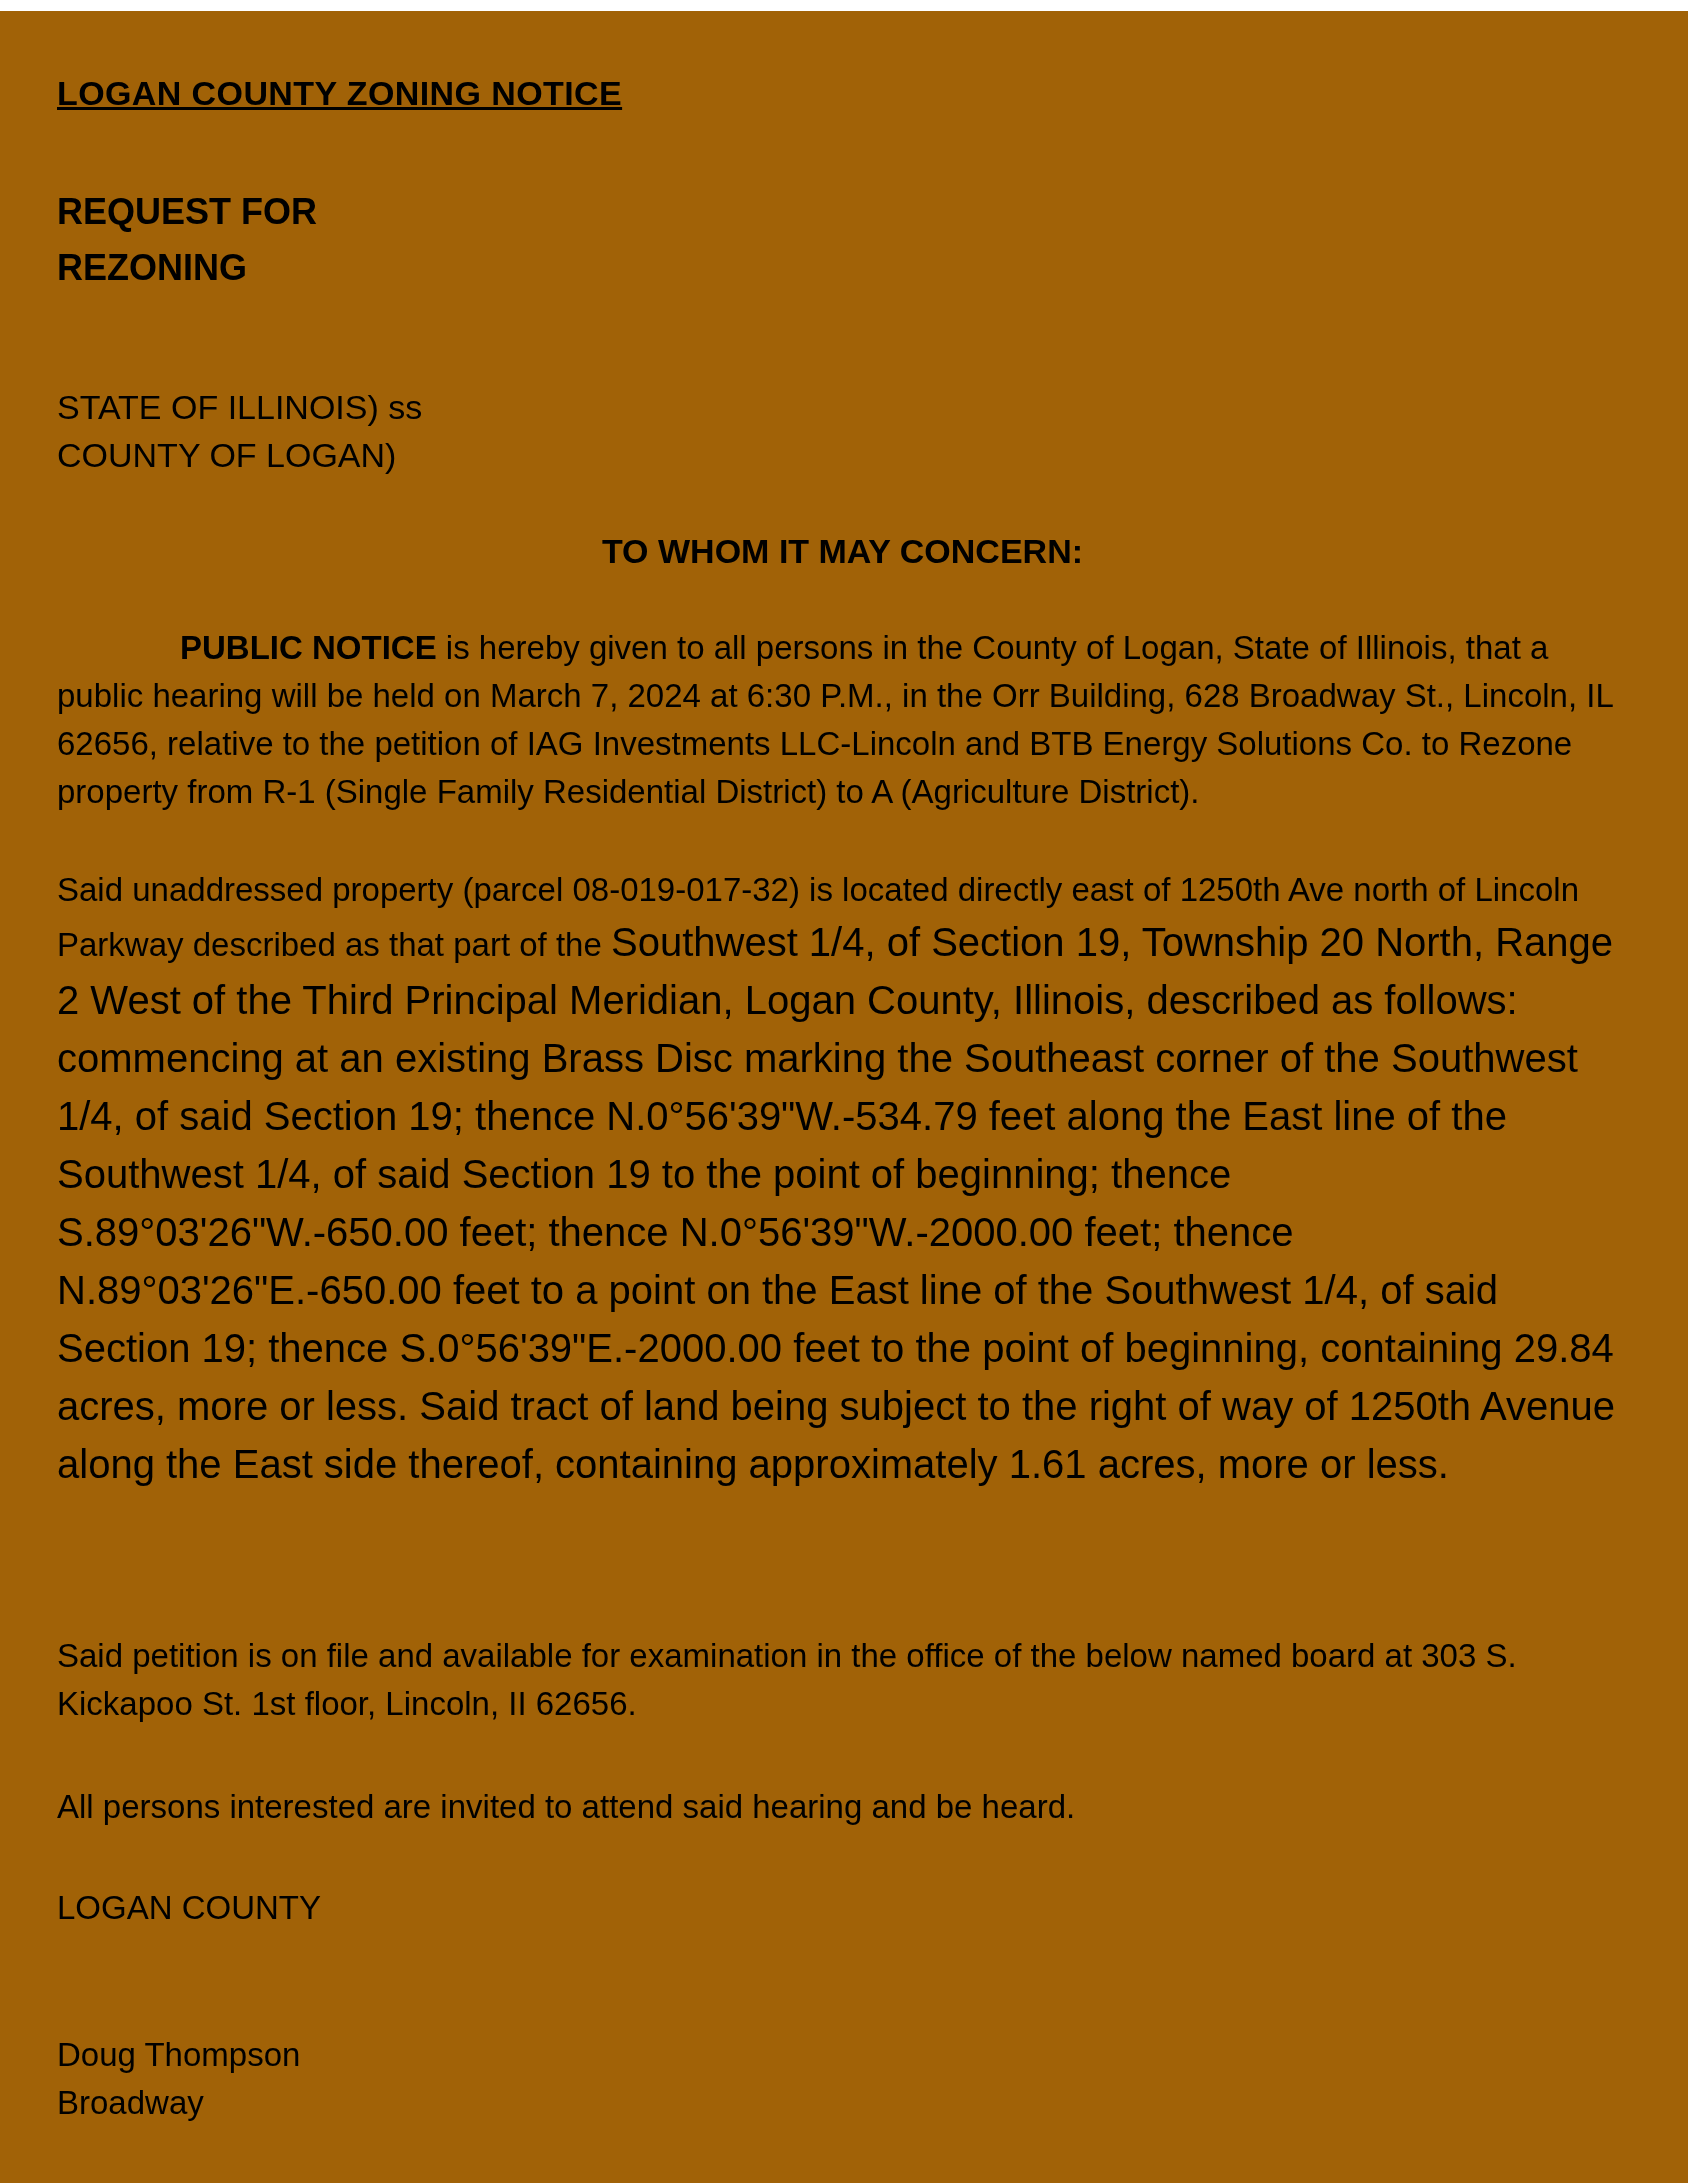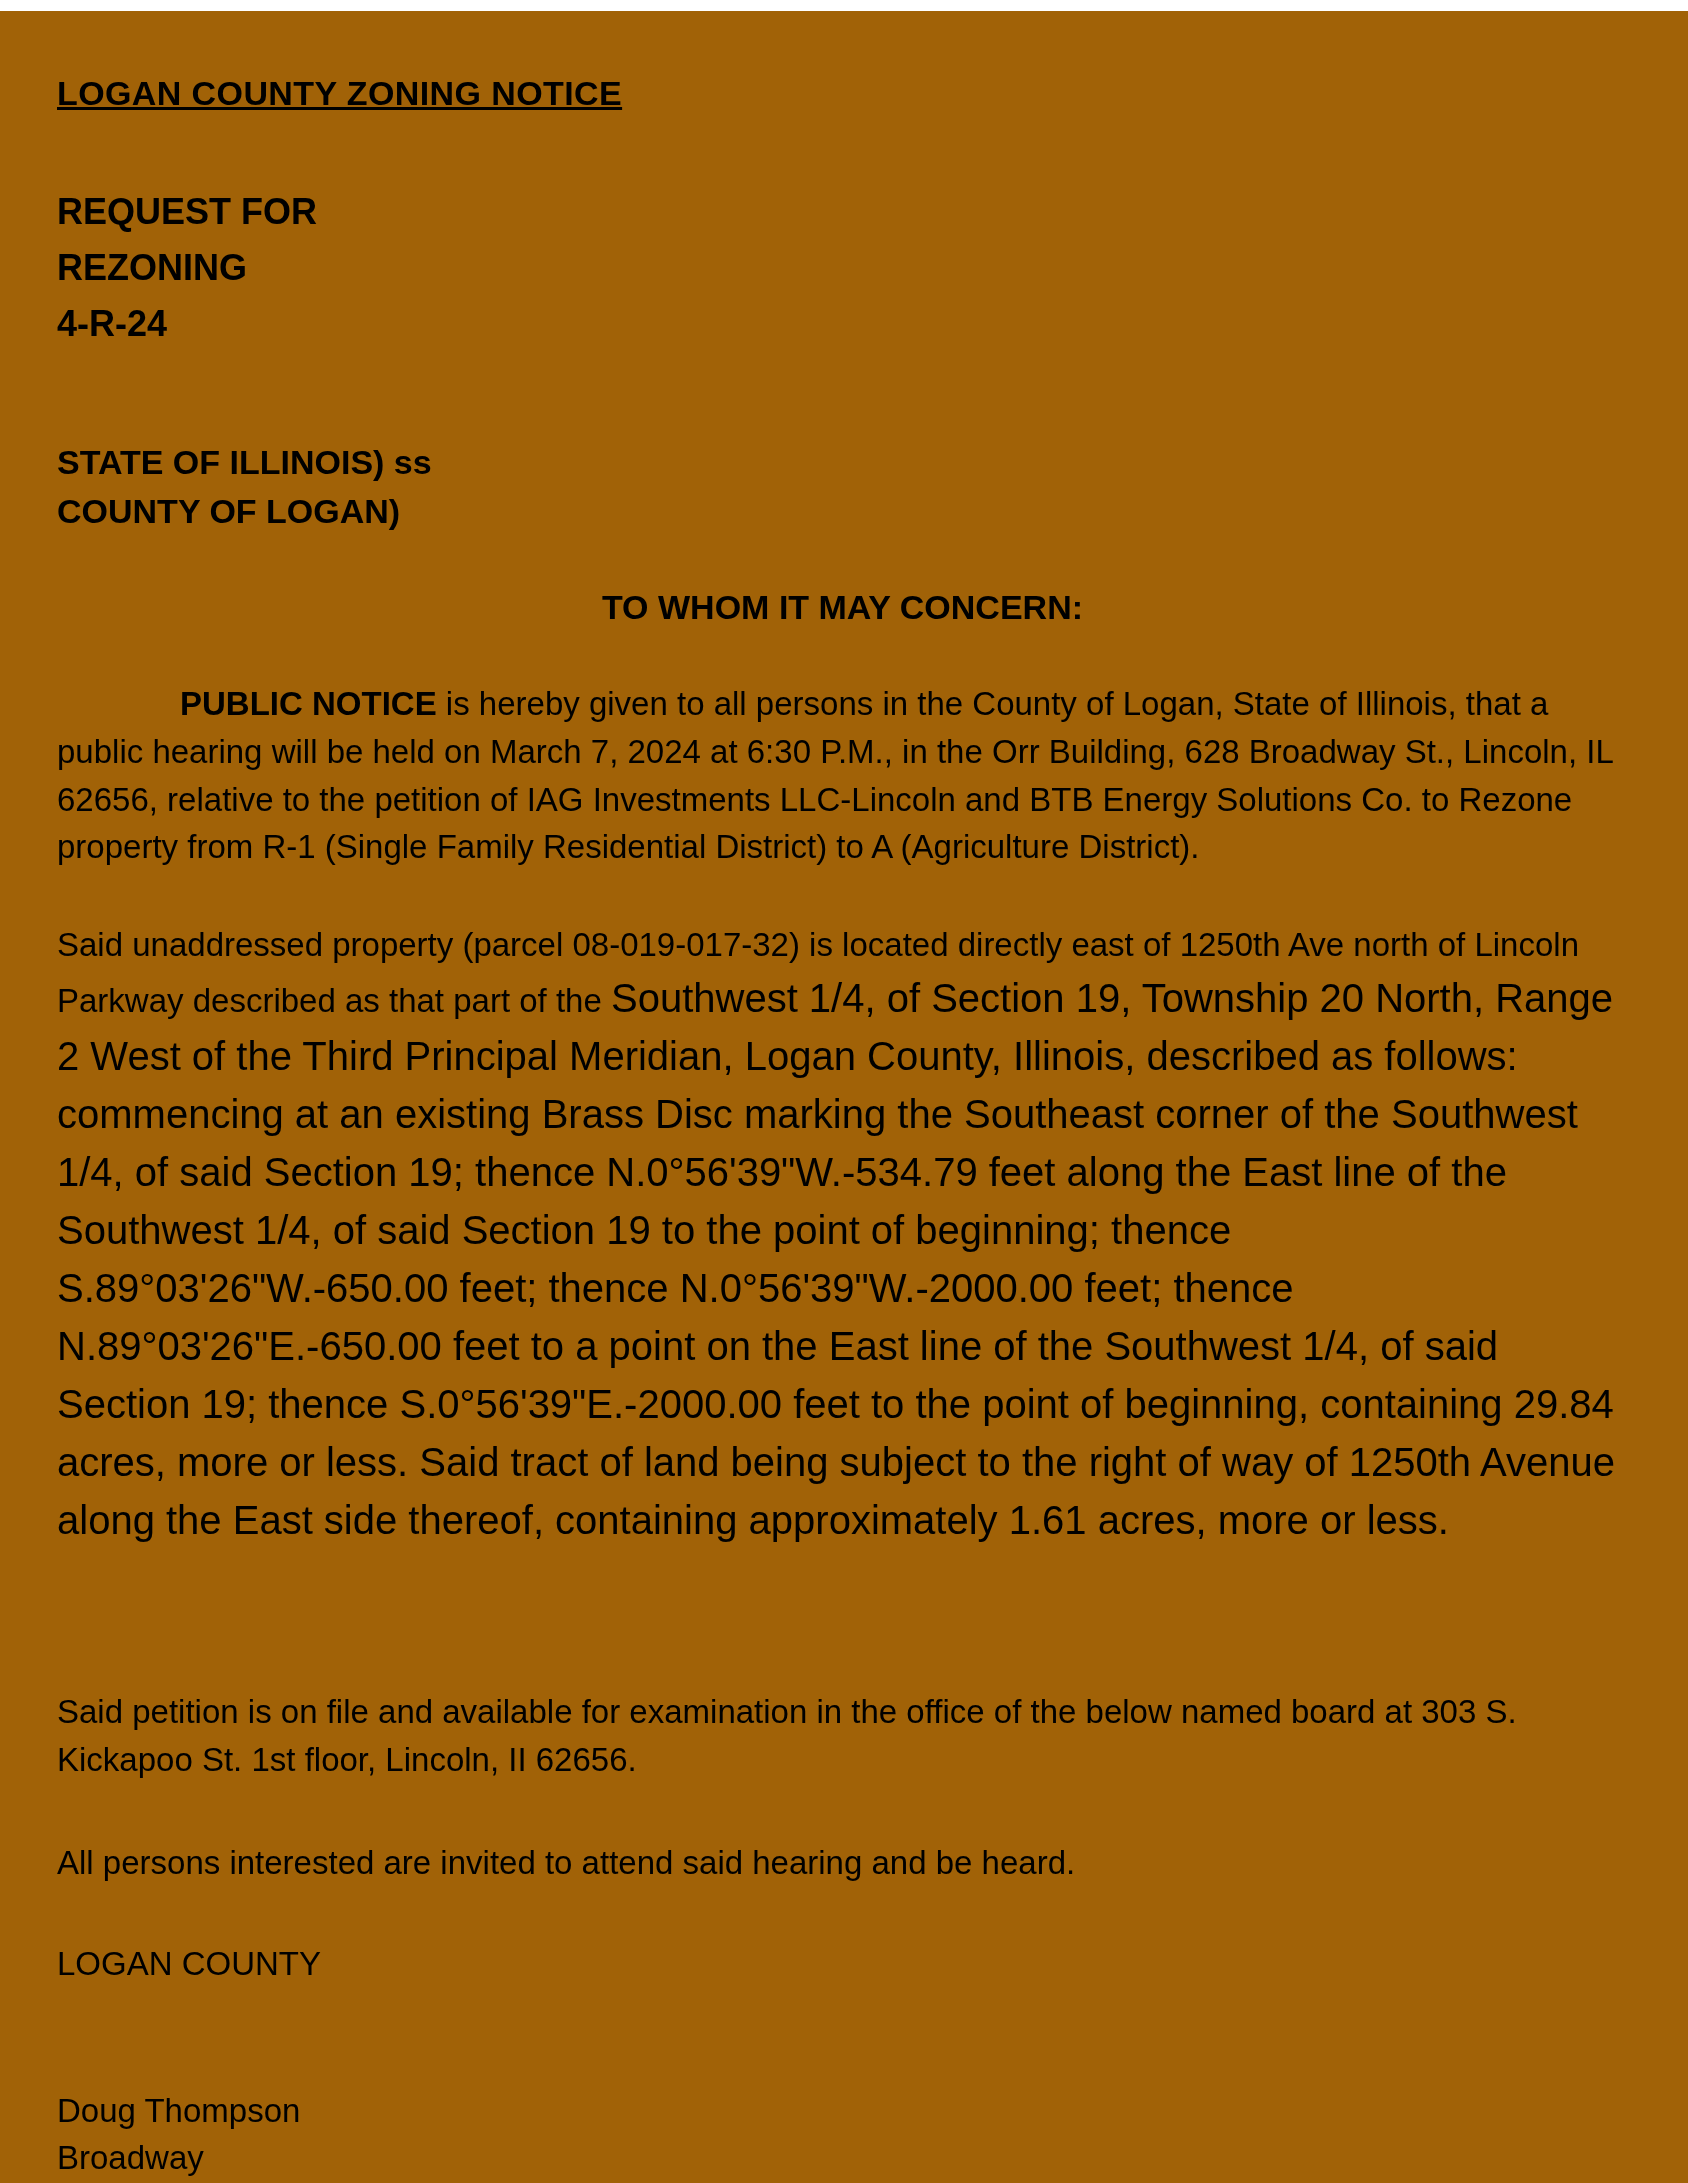--- a/index.html
+++ b/index.html
@@ -27,21 +27,21 @@
   .request-block {
     margin-top: 71px;
     text-align: left;
     font-size: 36px;
     font-weight: bold;
     line-height: 1.55;
   }
   .state-block {
     margin-top: 87px;
     font-size: 34px;
-    font-weight: bold;
+    font-weight: normal;
     line-height: 1.42;
   }
   .salutation {
     margin-top: 53px;
     font-size: 34px;
     font-weight: bold;
     text-align: center;
   }
   .para {
     font-size: 33px;
@@ -84,21 +84,20 @@
 </head>
 <body>
 
 <div class="page">
 
   <div class="doc-title">LOGAN COUNTY ZONING NOTICE</div>
 
   <div class="request-block">
     <div>REQUEST FOR</div>
     <div>REZONING</div>
-    <div>4-R-24</div>
   </div>
 
   <div class="state-block">
     <div>STATE OF ILLINOIS) ss</div>
     <div>COUNTY OF LOGAN)</div>
   </div>
 
   <div class="salutation">TO WHOM IT MAY CONCERN:</div>
 
   <p class="para notice-para"><span class="notice-lead">PUBLIC NOTICE</span><span> is hereby given to all persons in the County of Logan, State of Illinois, that a public hearing will be held on March 7, 2024 at 6:30 P.M., in the Orr Building, 628 Broadway St., Lincoln, IL 62656, relative to the petition of IAG Investments LLC-Lincoln and BTB Energy Solutions Co. to Rezone property from R-1 (Single Family Residential District) to A (Agriculture District).</span></p>

